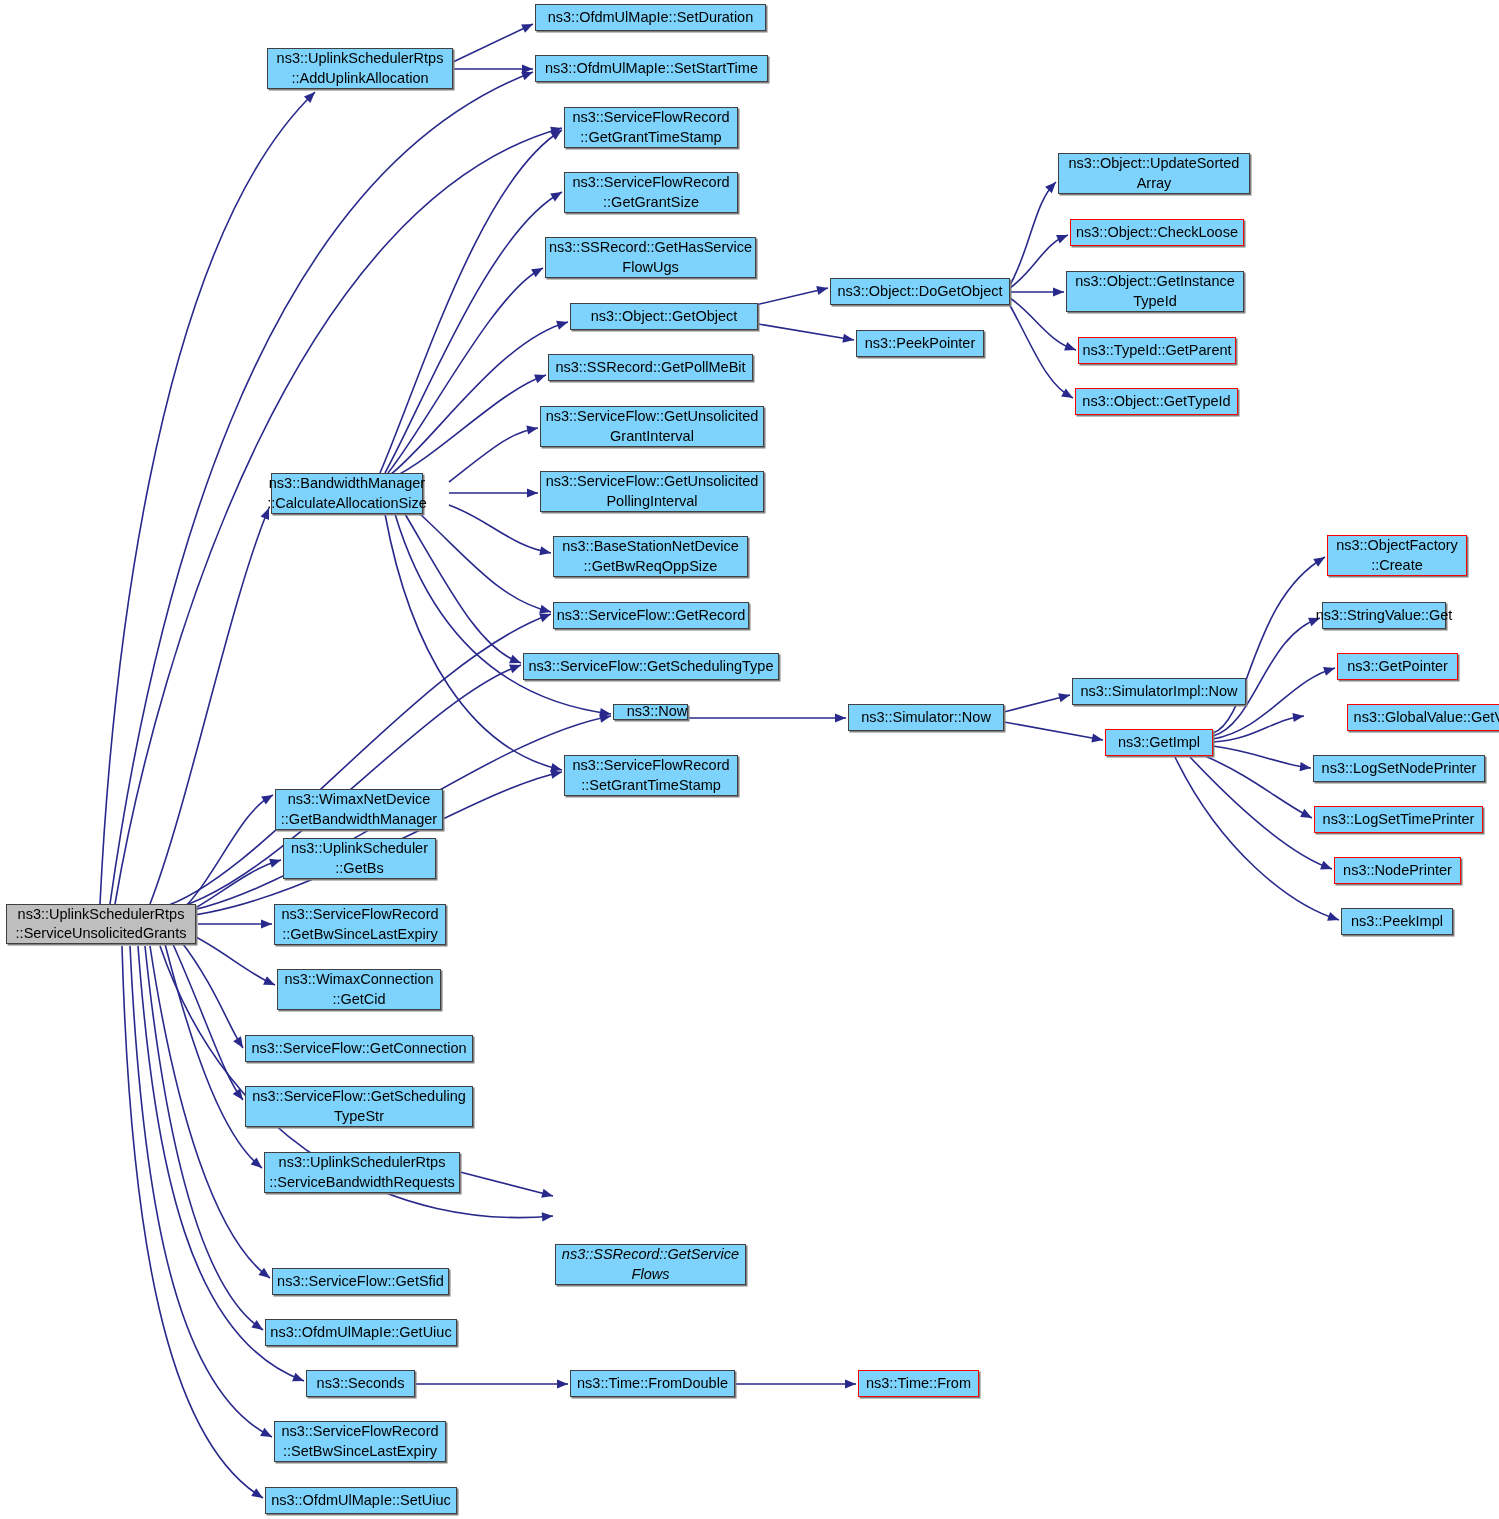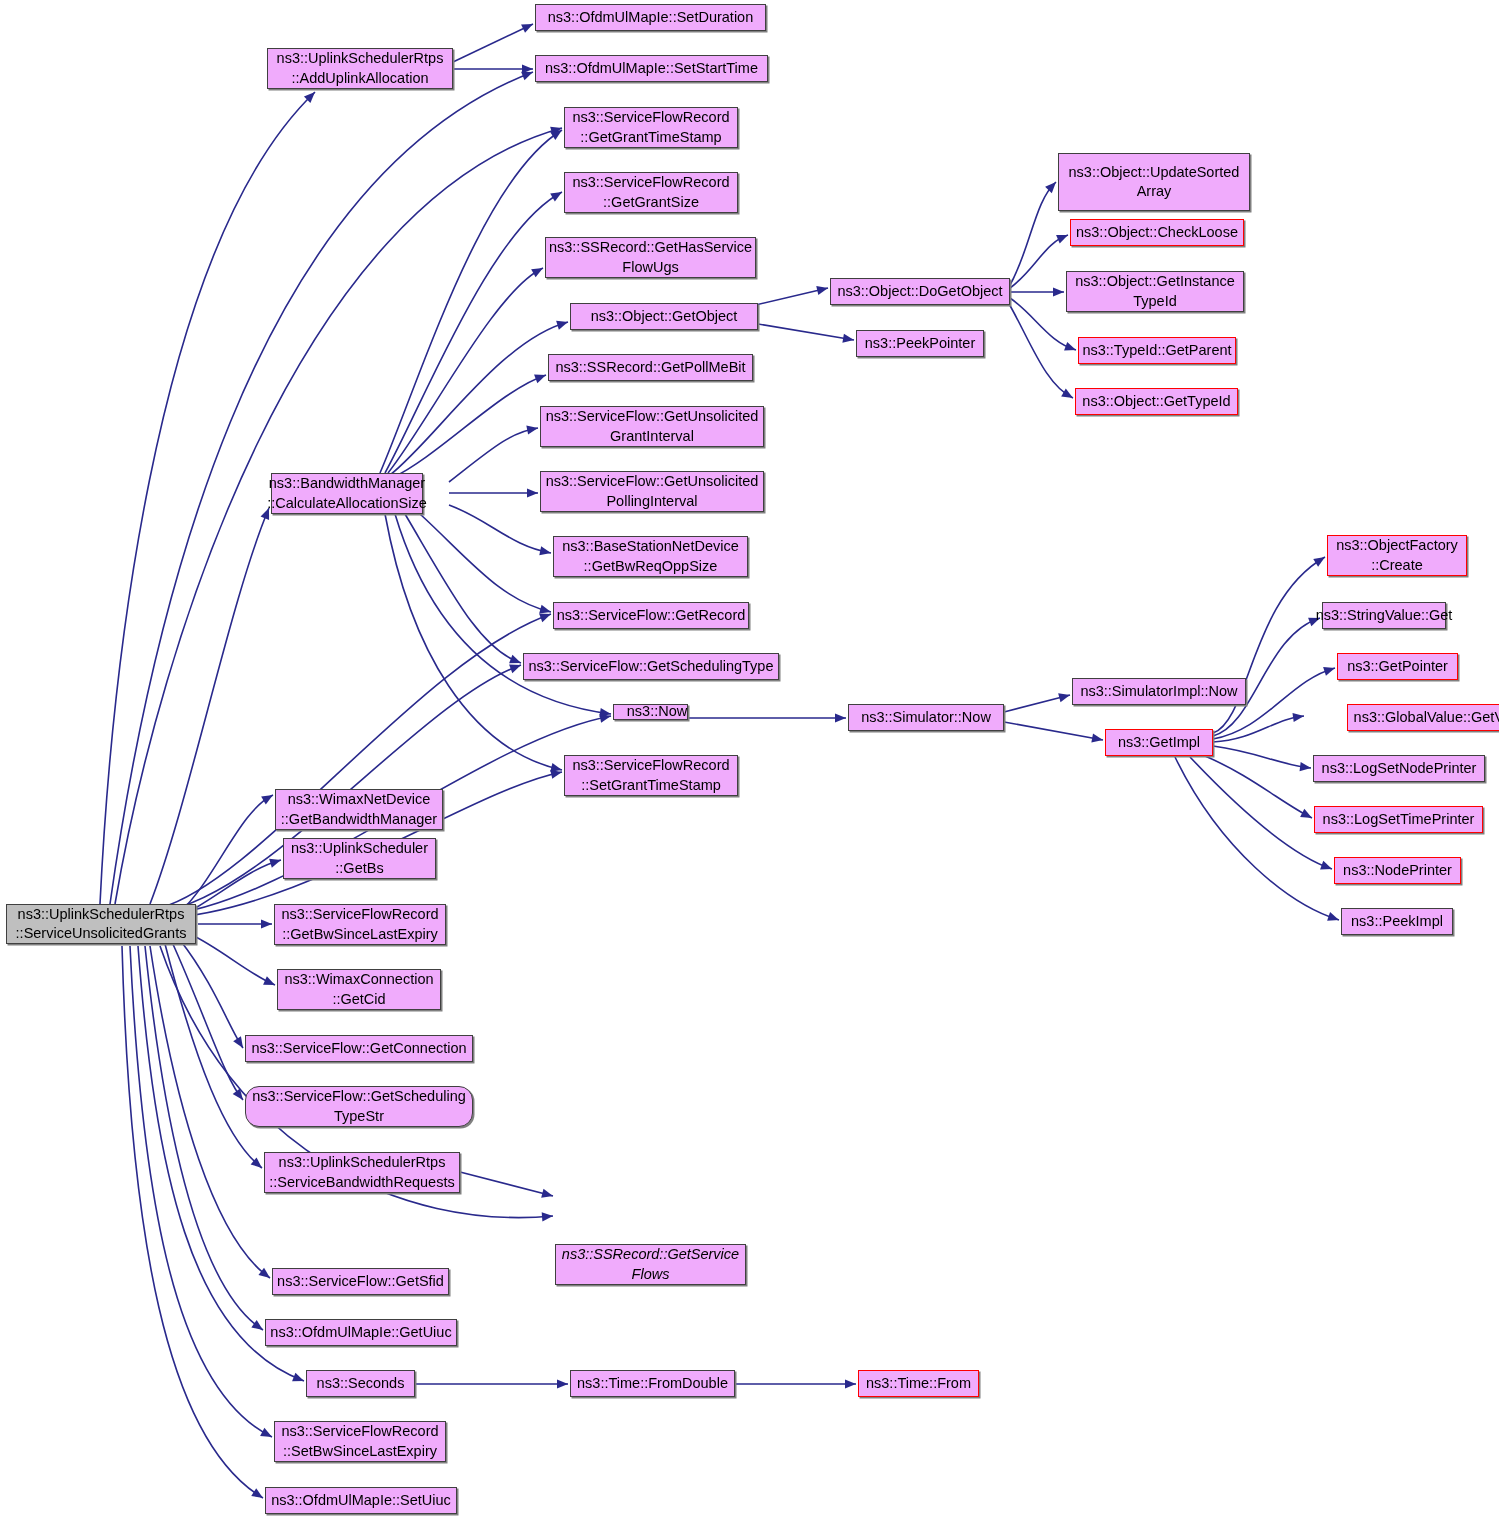--- a/index.html
+++ b/index.html
@@ -1,20 +1,20 @@
 <!DOCTYPE html>
 <html><head>
 <meta charset="utf-8">
 <style>
   html,body{margin:0;padding:0;background:#ffffff;}
   #canvas{position:relative;width:1499px;height:1519px;background:#ffffff;
           font-family:"Liberation Sans","DejaVu Sans",sans-serif;}
   svg#edges{position:absolute;left:0;top:0;width:1499px;height:1519px;overflow:visible;}
   .node{position:absolute;box-sizing:border-box;display:flex;align-items:center;
-        justify-content:center;text-align:center;background:#f0abfc;
+        justify-content:center;text-align:center;background:#7dd3fc;
         border:1px solid #404040;font-size:14.5px;color:#000000;line-height:1.32;
         padding:1px 4px;white-space:pre-line;}
   .node.red{border-color:#ff0000;}
   .node.current{background:#bfbfbf;border-color:#404040;}
   .node.shadow{box-shadow:1.5px 1.5px 0 0 #808080;}
   .edge{fill:none;stroke:#29298c;stroke-width:1.6;}
   .arrowhead{fill:#29298c;stroke:none;}
 </style>
 </head>
 <body>
@@ -164,37 +164,37 @@
 ::CalculateAllocationSize</div>
       <div class="node shadow" style="left: 275px; top: 773px; width: 168px; height: 41px; margin-top: 16px;">ns3::WimaxNetDevice
 ::GetBandwidthManager</div>
       <div class="node shadow" style="left: 283px; top: 838px; width: 153px; height: 41px;">ns3::UplinkScheduler
 ::GetBs</div>
       <div class="node shadow" style="left: 274px; top: 904px; width: 172px; height: 41px;">ns3::ServiceFlowRecord
 ::GetBwSinceLastExpiry</div>
       <div class="node shadow" style="left: 277px; top: 969px; width: 164px; height: 41px;">ns3::WimaxConnection
 ::GetCid</div>
       <div class="node shadow" style="left: 245px; top: 1035px; width: 228px; height: 27px;">ns3::ServiceFlow::GetConnection</div>
-      <div class="node shadow" style="left: 245px; top: 1086px; width: 228px; height: 41px; border-radius: 14px;">ns3::ServiceFlow::GetScheduling
+      <div class="node shadow" style="left: 245px; top: 1086px; width: 228px; height: 41px;">ns3::ServiceFlow::GetScheduling
 TypeStr</div>
       <div class="node shadow" style="left: 264px; top: 1152px; width: 196px; height: 41px;">ns3::UplinkSchedulerRtps
 ::ServiceBandwidthRequests</div>
       <div class="node shadow" style="left: 555px; top: 1244px; width: 191px; height: 41px; font-style: italic;">ns3::SSRecord::GetService
 Flows</div>
       <div class="node shadow" style="left: 272px; top: 1268px; width: 177px; height: 27px;">ns3::ServiceFlow::GetSfid</div>
       <div class="node shadow" style="left: 265px; top: 1319px; width: 192px; height: 27px;">ns3::OfdmUlMapIe::GetUiuc</div>
       <div class="node shadow" style="left: 306px; top: 1370px; width: 109px; height: 27px;">ns3::Seconds</div>
       <div class="node shadow" style="left: 274px; top: 1421px; width: 172px; height: 41px;">ns3::ServiceFlowRecord
 ::SetBwSinceLastExpiry</div>
       <div class="node shadow" style="left: 265px; top: 1487px; width: 192px; height: 27px;">ns3::OfdmUlMapIe::SetUiuc</div>
       <div class="node shadow" style="left: 570px; top: 1370px; width: 165px; height: 27px;">ns3::Time::FromDouble</div>
       <div class="node shadow red" style="left: 858px; top: 1370px; width: 121px; height: 27px;">ns3::Time::From</div>
       <div class="node shadow" style="left: 830px; top: 278px; width: 180px; height: 27px;">ns3::Object::DoGetObject</div>
       <div class="node shadow" style="left: 856px; top: 330px; width: 128px; height: 27px;">ns3::PeekPointer</div>
-      <div class="node shadow" style="left: 1058px; top: 153px; width: 192px; height: 58px;">ns3::Object::UpdateSorted
+      <div class="node shadow" style="left: 1058px; top: 153px; width: 192px; height: 41px;">ns3::Object::UpdateSorted
 Array</div>
       <div class="node shadow red" style="left: 1070px; top: 219px; width: 174px; height: 27px;">ns3::Object::CheckLoose</div>
       <div class="node shadow" style="left: 1066px; top: 271px; width: 178px; height: 41px;">ns3::Object::GetInstance
 TypeId</div>
       <div class="node shadow red" style="left: 1078px; top: 337px; width: 158px; height: 27px;">ns3::TypeId::GetParent</div>
       <div class="node shadow red" style="left: 1075px; top: 388px; width: 163px; height: 27px;">ns3::Object::GetTypeId</div>
       <div class="node shadow" style="left: 848px; top: 704px; width: 156px; height: 27px;">ns3::Simulator::Now</div>
       <div class="node shadow" style="left: 1072px; top: 678px; width: 174px; height: 27px;">ns3::SimulatorImpl::Now</div>
       <div class="node shadow red" style="left: 1105px; top: 729px; width: 108px; height: 27px;">ns3::GetImpl</div>
       <div class="node shadow red" style="left: 1327px; top: 535px; width: 140px; height: 41px;">ns3::ObjectFactory

